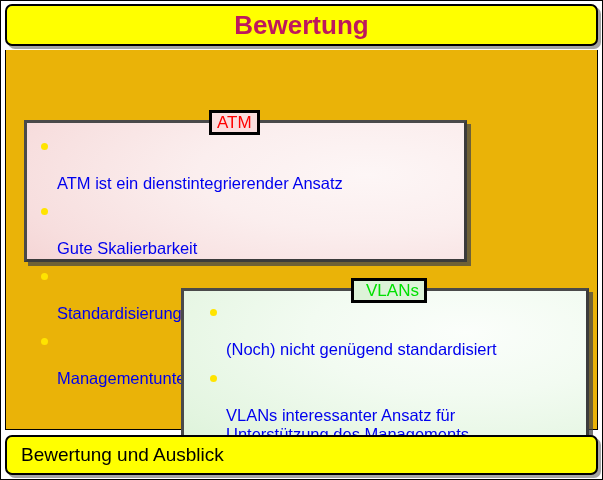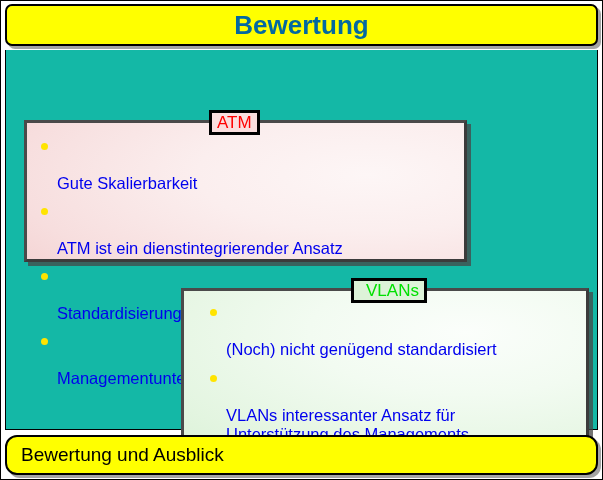--- a/index.html
+++ b/index.html
@@ -46,36 +46,36 @@
     border-radius: 7px;
     box-sizing: border-box;
     display: flex;
     align-items: center;
     justify-content: center;
     box-shadow: 3px 3px 0 rgba(90,90,90,0.55);
   }
   .title-text {
     font-size: 26px;
     font-weight: bold;
-    color: #0369a1;
+    color: #be185d;
     letter-spacing: 0px;
     line-height: 1;
   }
 
   
   .body-frame {
     position: absolute;
     left: 5px;
     top: 50px;
     width: 593px;
     height: 380px;
     border: 1px solid #000000;
     border-top: none;
     box-sizing: border-box;
-    background: #14b8a6;
+    background: #eab308;
   }
 
   
   .callout {
     position: absolute;
     box-sizing: border-box;
     border: 3px solid #4a4a4a;
     border-right-color: #3b3b3b;
     border-bottom-color: #3b3b3b;
     box-shadow: 4px 4px 0 rgba(70,70,70,0.75);
@@ -169,21 +169,21 @@
 
   
   .footer-bar {
     position: absolute;
     left: 5px;
     top: 435px;
     width: 593px;
     height: 40px;
     background: #ffff00;
     border: 2px solid #000000;
-    border-radius: 12px;
+    border-radius: 7px;
     box-sizing: border-box;
     display: flex;
     align-items: center;
     justify-content: space-between;
     padding: 0 14px;
     box-shadow: 3px 3px 0 rgba(90,90,90,0.55);
   }
   .footer-left {
     font-size: 19px;
     color: #000000;
@@ -205,25 +205,25 @@
     <span class="title-text">Bewertung</span>
   </div>
 
   <div class="body-frame">
 
     <div class="callout callout-atm">
       <div class="callout-tab tab-atm">ATM</div>
       <ul class="bullets">
         <li>
           <span class="dot"></span>
+          <span>ATM ist ein dienstintegrierender Ansatz</span>
+        </li>
+        <li>
+          <span class="dot"></span>
           <span>Gute Skalierbarkeit</span>
-        </li>
-        <li>
-          <span class="dot"></span>
-          <span>ATM ist ein dienstintegrierender Ansatz</span>
         </li>
         <li>
           <span class="dot"></span>
           <span>Standardisierung dauert zu lange</span>
         </li>
         <li>
           <span class="dot"></span>
           <span>Managementunterstützung (bisher) mangelhaft</span>
         </li>
       </ul>

